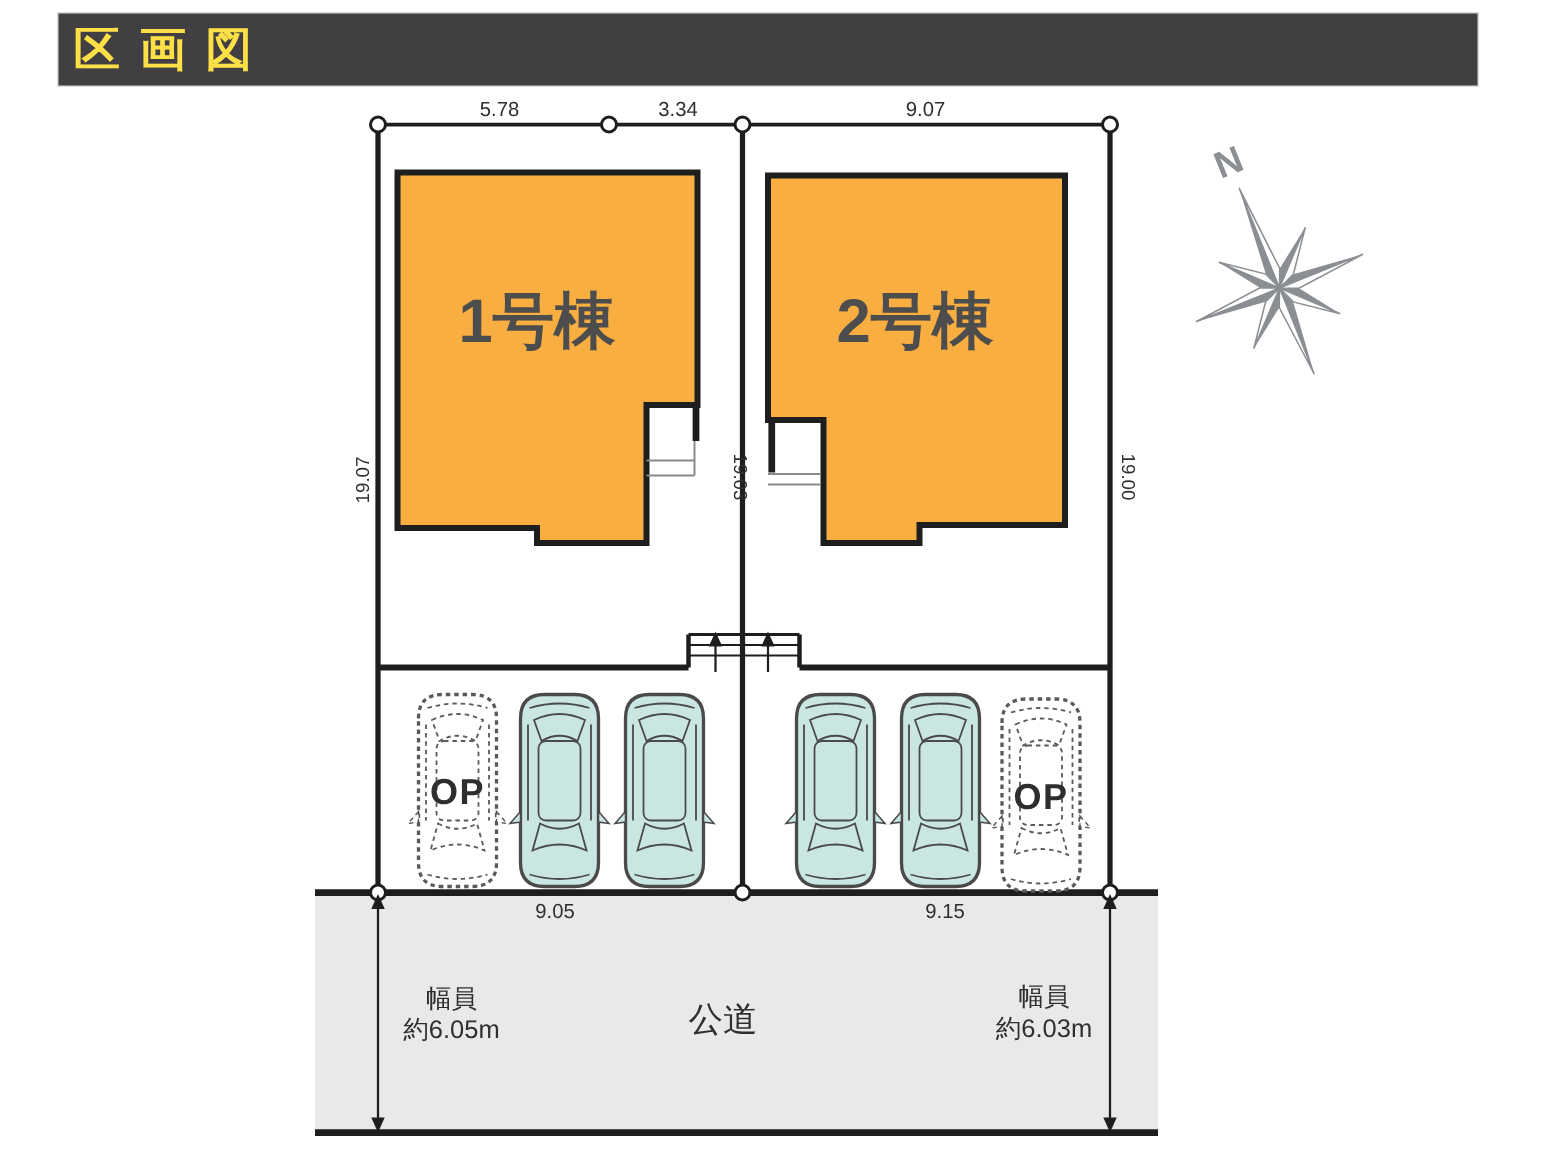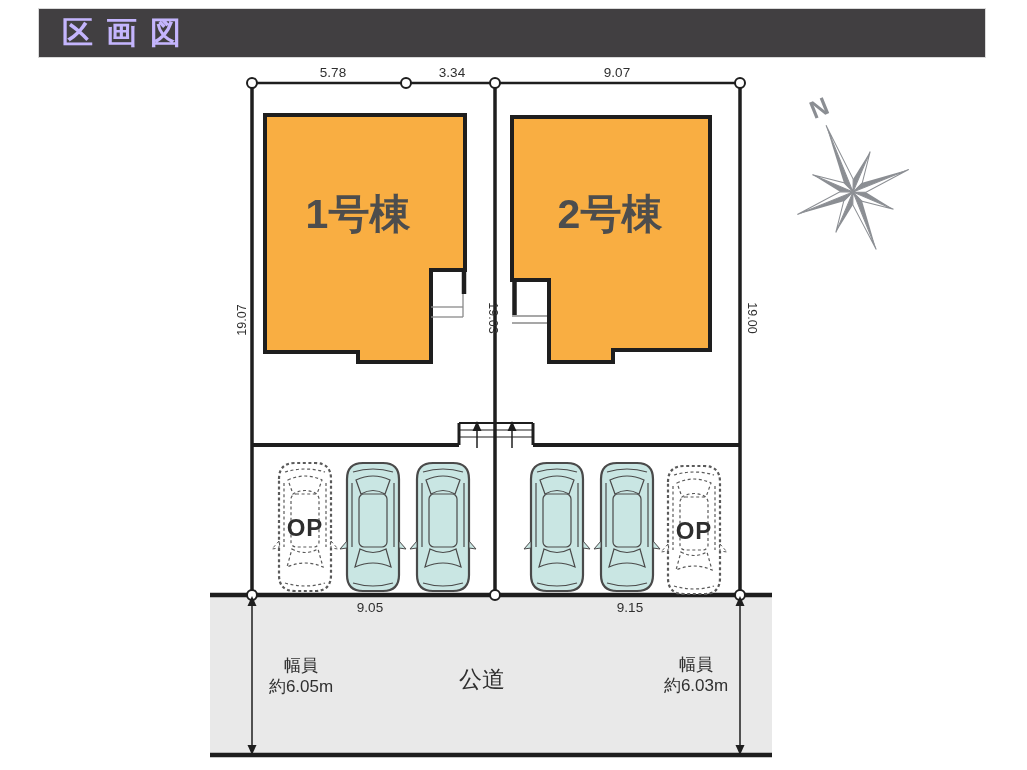--- a/index.html
+++ b/index.html
@@ -1,21 +1,21 @@
 <!DOCTYPE html>
 <html style="--header-bg: #413F41; --building-fill: #F9AE42; --car-fill: #C9E6E3; --road-fill: #E9E9E9; --compass-gray: #8B8E93; --line: #1E1E1E;"><head>
 <meta charset="utf-8">
 <style>
   html,body{margin:0;padding:0;background:#ffffff;}
   body{width:1027px;height:770px;position:relative;overflow:hidden;
        font-family:"Liberation Sans",sans-serif;}
   .header{position:absolute;left:38px;top:8px;width:948px;height:50px;
           background:var(--header-bg,#413F41);border:1px solid #d9d9d9;box-sizing:border-box;}
-  .header .title{color:#c4b5fd;font-weight:bold;font-size:31px;letter-spacing:13px;
-                 line-height:47px;padding-left:23px;display:block;}
+  .header .title{color:#fde047;font-weight:bold;font-size:31px;letter-spacing:13px;
+                 line-height:47px;padding-left:10px;display:block;}
   svg{position:absolute;left:0;top:0;}
   .lot-line{stroke:var(--line,#1e1e1e);fill:none;}
   .building{fill:var(--building-fill,#F9AE42);stroke:var(--line,#1e1e1e);stroke-width:4;stroke-linejoin:miter;}
   .porch{stroke:#8a8a8a;stroke-width:1.3;fill:none;}
   .wall-bar{stroke:var(--line,#1e1e1e);stroke-width:4.5;fill:none;}
   .marker{fill:#ffffff;stroke:var(--line,#1e1e1e);stroke-width:2;}
   .road{fill:var(--road-fill,#E9E9E9);}
   .arrow-line{stroke:#1e1e1e;stroke-width:1.5;fill:none;}
   .arrow-head{fill:#1e1e1e;stroke:none;}
   .stair-line{stroke:#1e1e1e;fill:none;}

